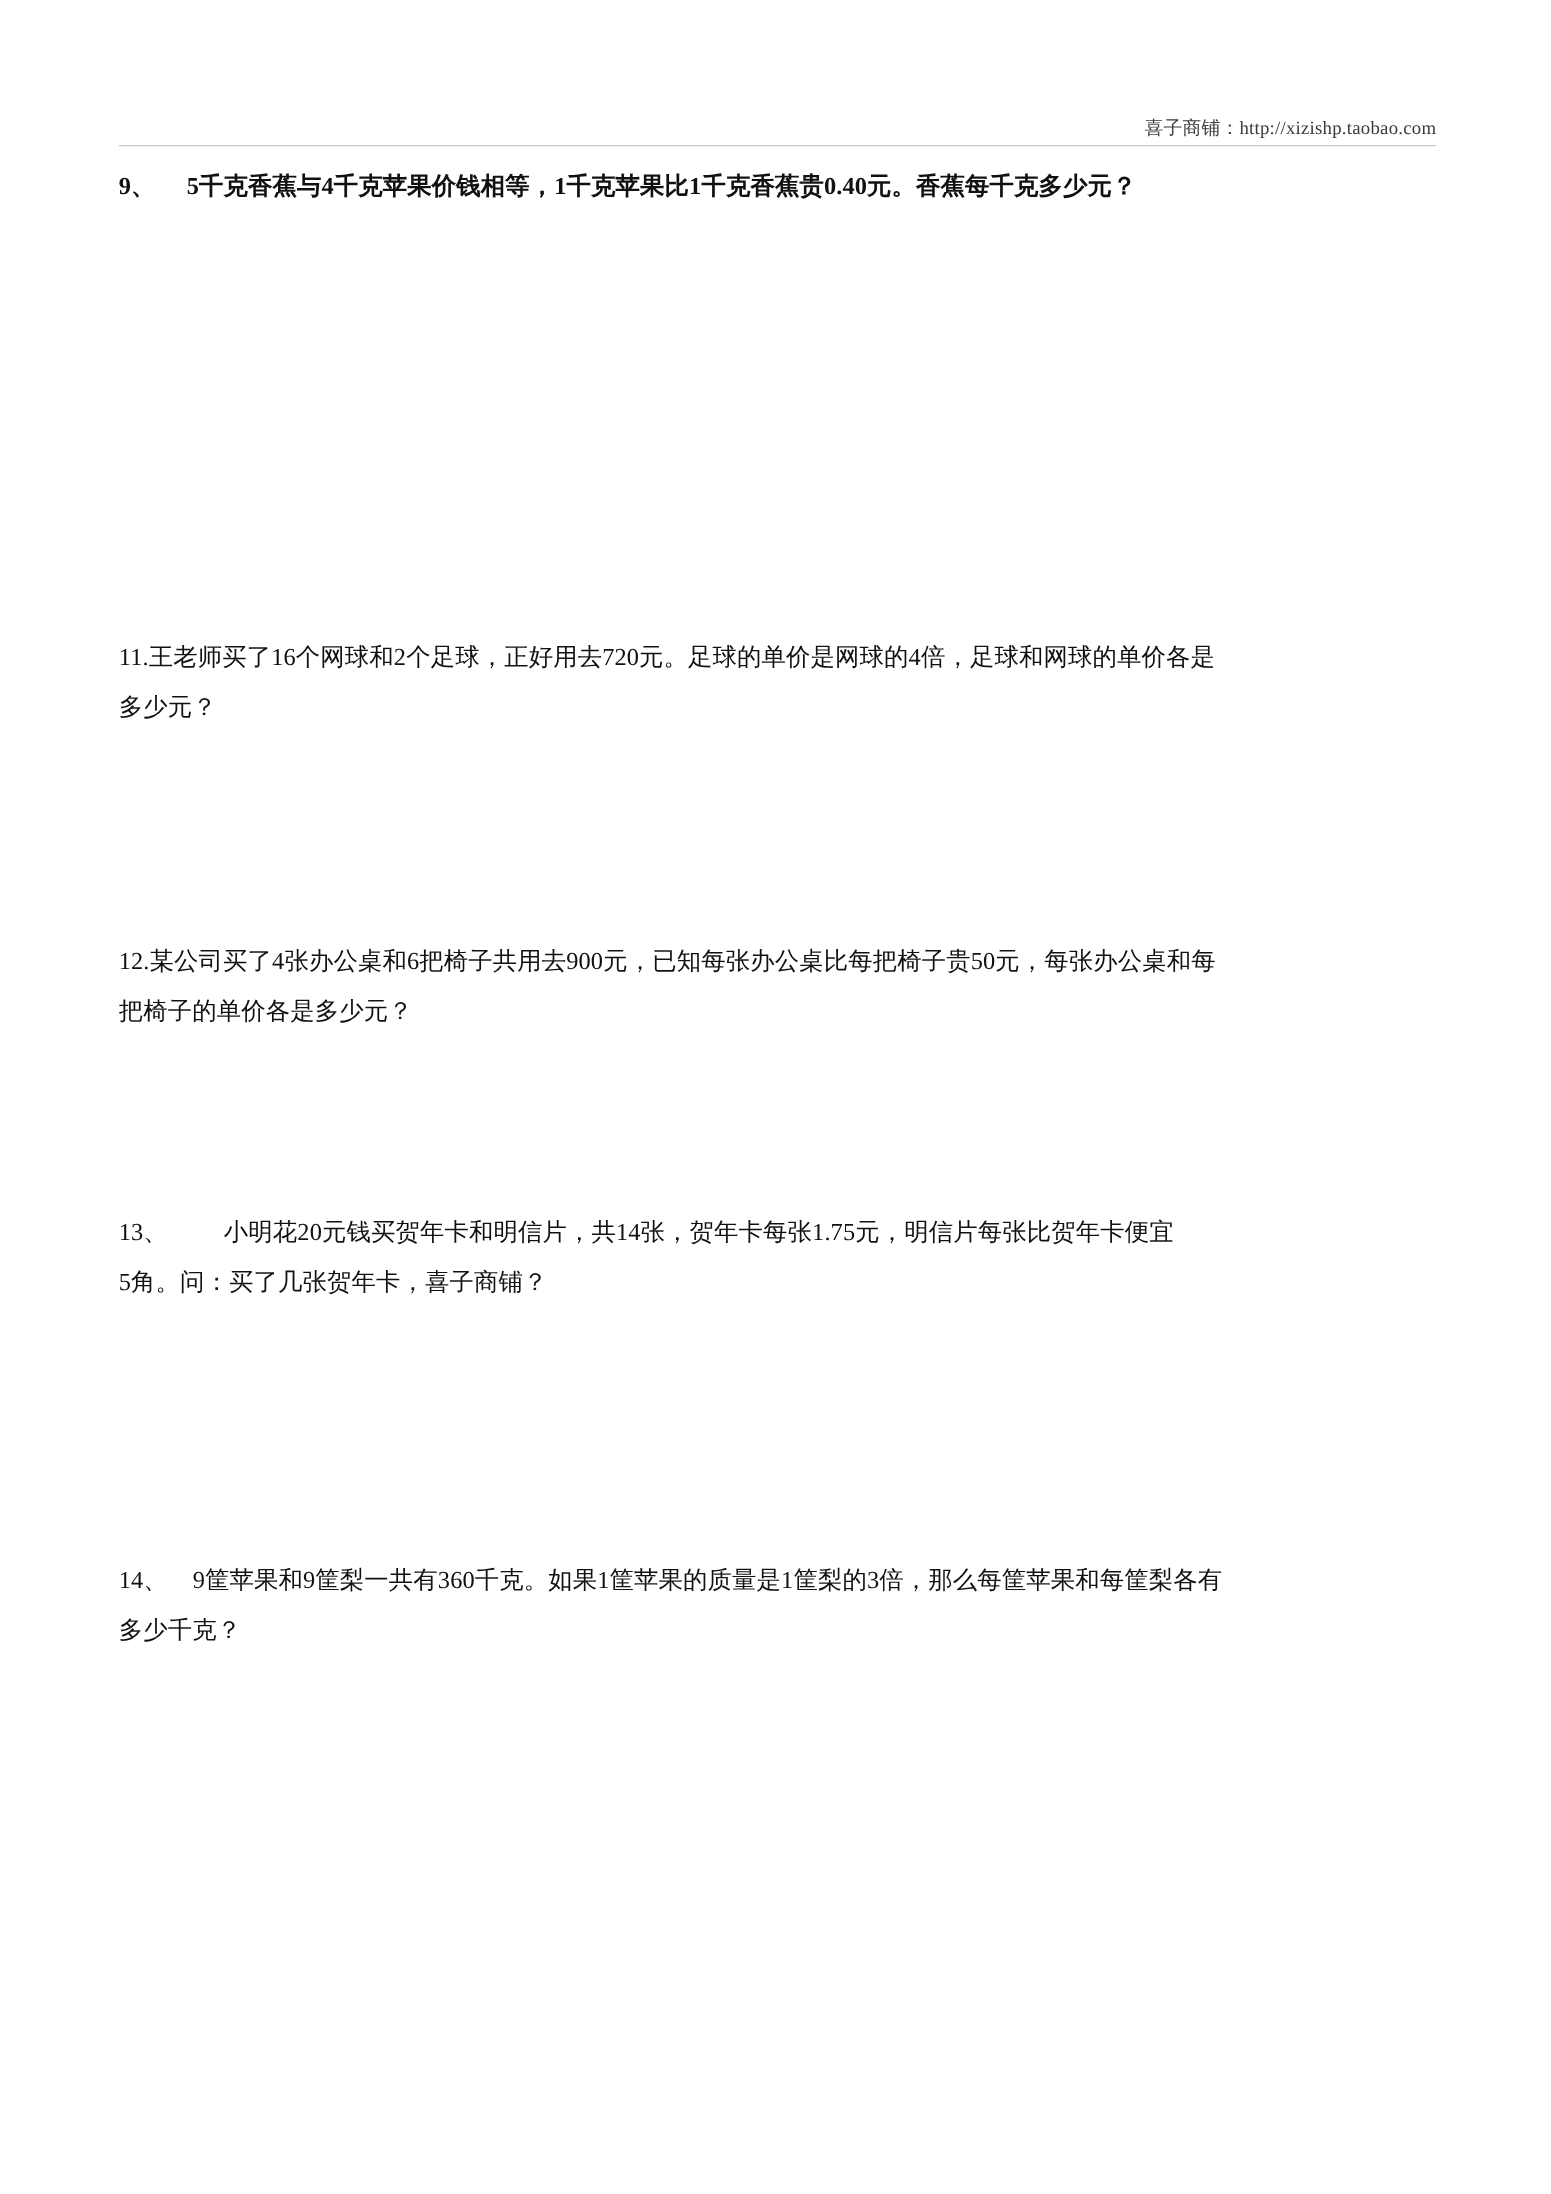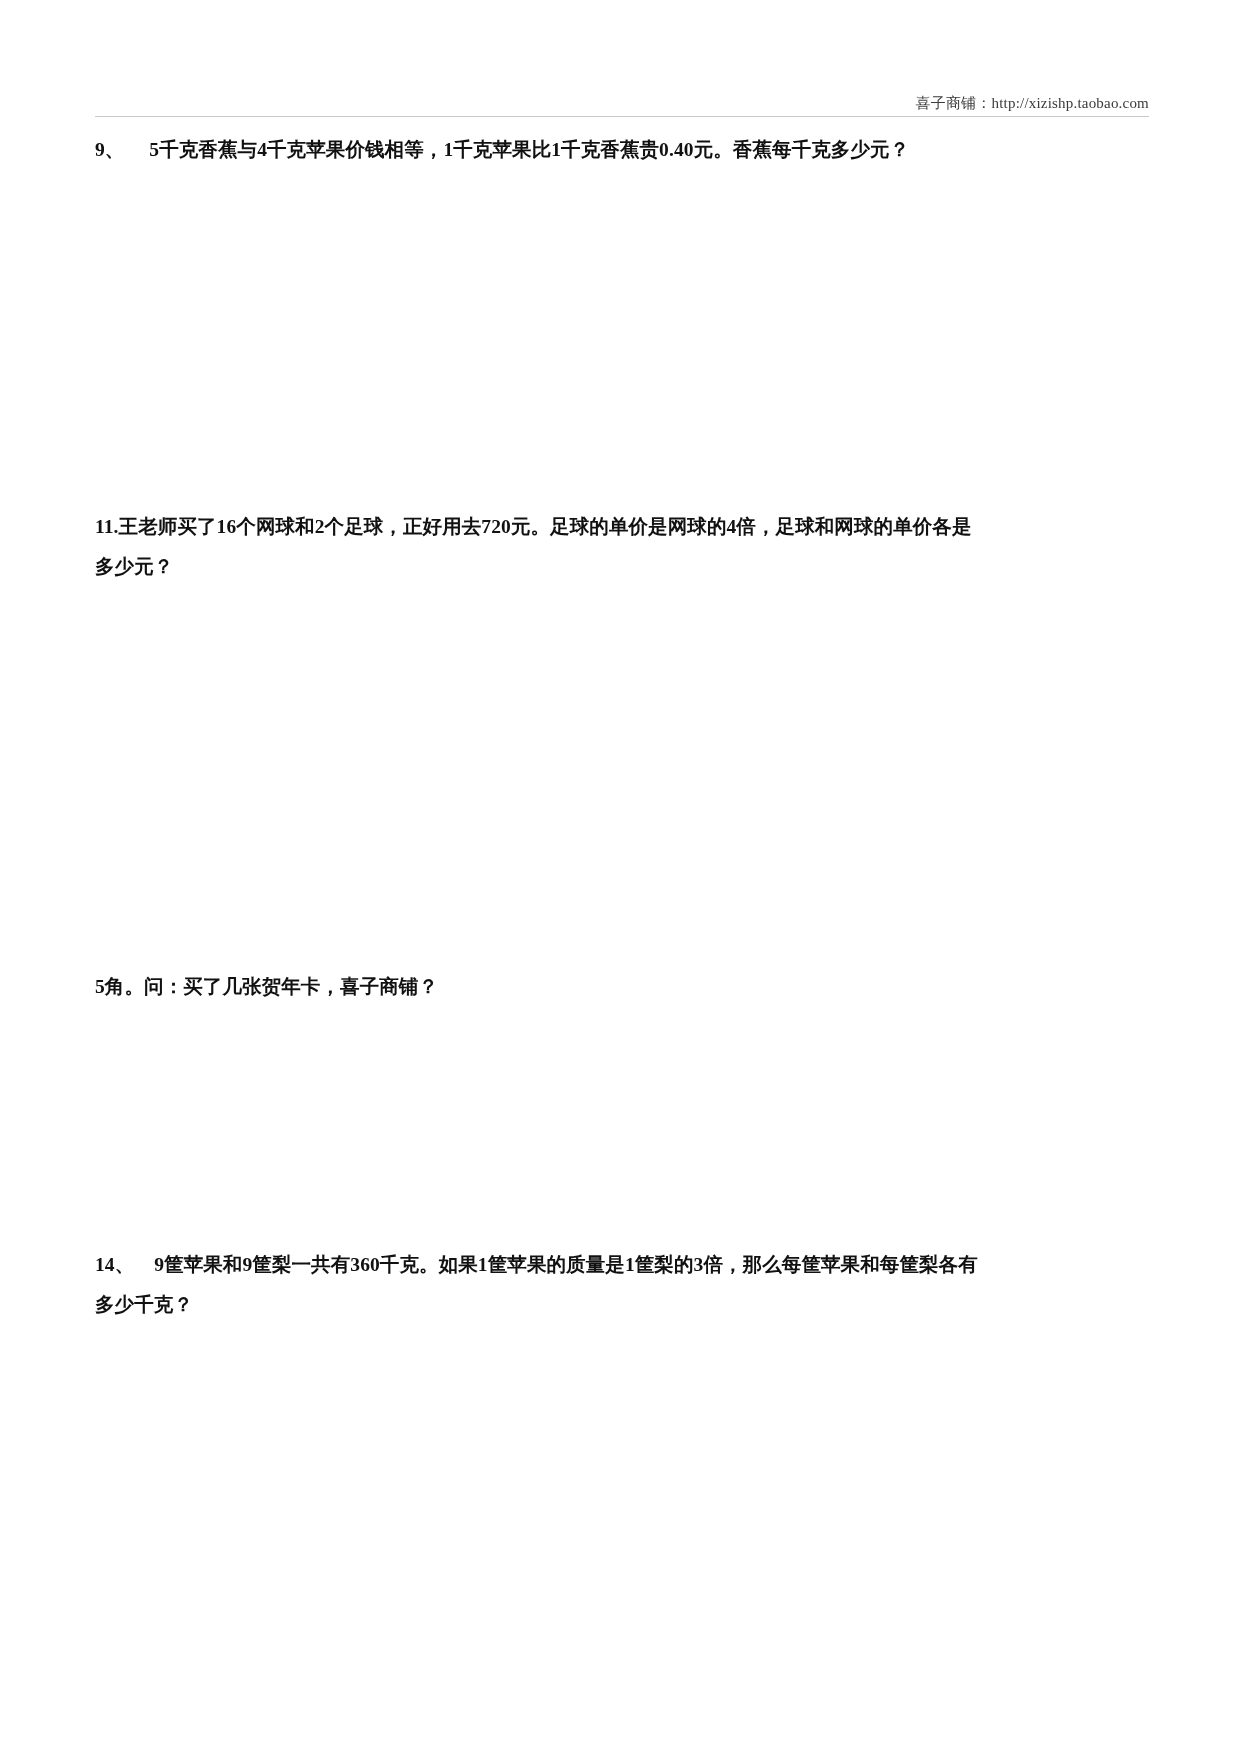--- a/index.html
+++ b/index.html
@@ -52,21 +52,20 @@
   .problem {
     position: absolute;
     left: 95px;
     width: 1052px;
     font-size: 19.5px;
     line-height: 40px;
     color: #111111;
     text-align: justify;
     text-justify: inter-ideograph;
     letter-spacing: 0.1px;
-    font-weight: bold;
   }
   .problem .ln {
     display: block;
     white-space: pre-wrap;
   }
   .problem.bolded {
     font-weight: bold;
   }
   
   .work-space {
@@ -93,23 +92,28 @@
     <div class="problem bolded" style="top:325px;">
     </div>
     <div class="work-space" style="top:410px;height:140px;"></div>
 
     <div class="problem" style="top:492px;">
       <span class="ln">11.王老师买了16个网球和2个足球，正好用去720元。足球的单价是网球的4倍，足球和网球的单价各是</span>
       <span class="ln">多少元？</span>
     </div>
     <div class="work-space" style="top:580px;height:150px;"></div>
 
+    <div class="problem" style="top:735px;">
+      <span class="ln">12.某公司买了4张办公桌和6把椅子共用去900元，已知每张办公桌比每把椅子贵50元，每张办公桌和每</span>
+      <span class="ln">把椅子的单价各是多少元？</span>
+    </div>
     <div class="work-space" style="top:820px;height:135px;"></div>
 
     <div class="problem" style="top:952px;">
+      <span class="ln">13、         小明花20元钱买贺年卡和明信片，共14张，贺年卡每张1.75元，明信片每张比贺年卡便宜</span>
       <span class="ln">5角。问：买了几张贺年卡，喜子商铺？</span>
     </div>
     <div class="work-space" style="top:1040px;height:145px;"></div>
 
     <div class="problem" style="top:1230px;">
       <span class="ln">14、    9筐苹果和9筐梨一共有360千克。如果1筐苹果的质量是1筐梨的3倍，那么每筐苹果和每筐梨各有</span>
       <span class="ln">多少千克？</span>
     </div>
     <div class="work-space" style="top:1278px;height:400px;"></div>
 

